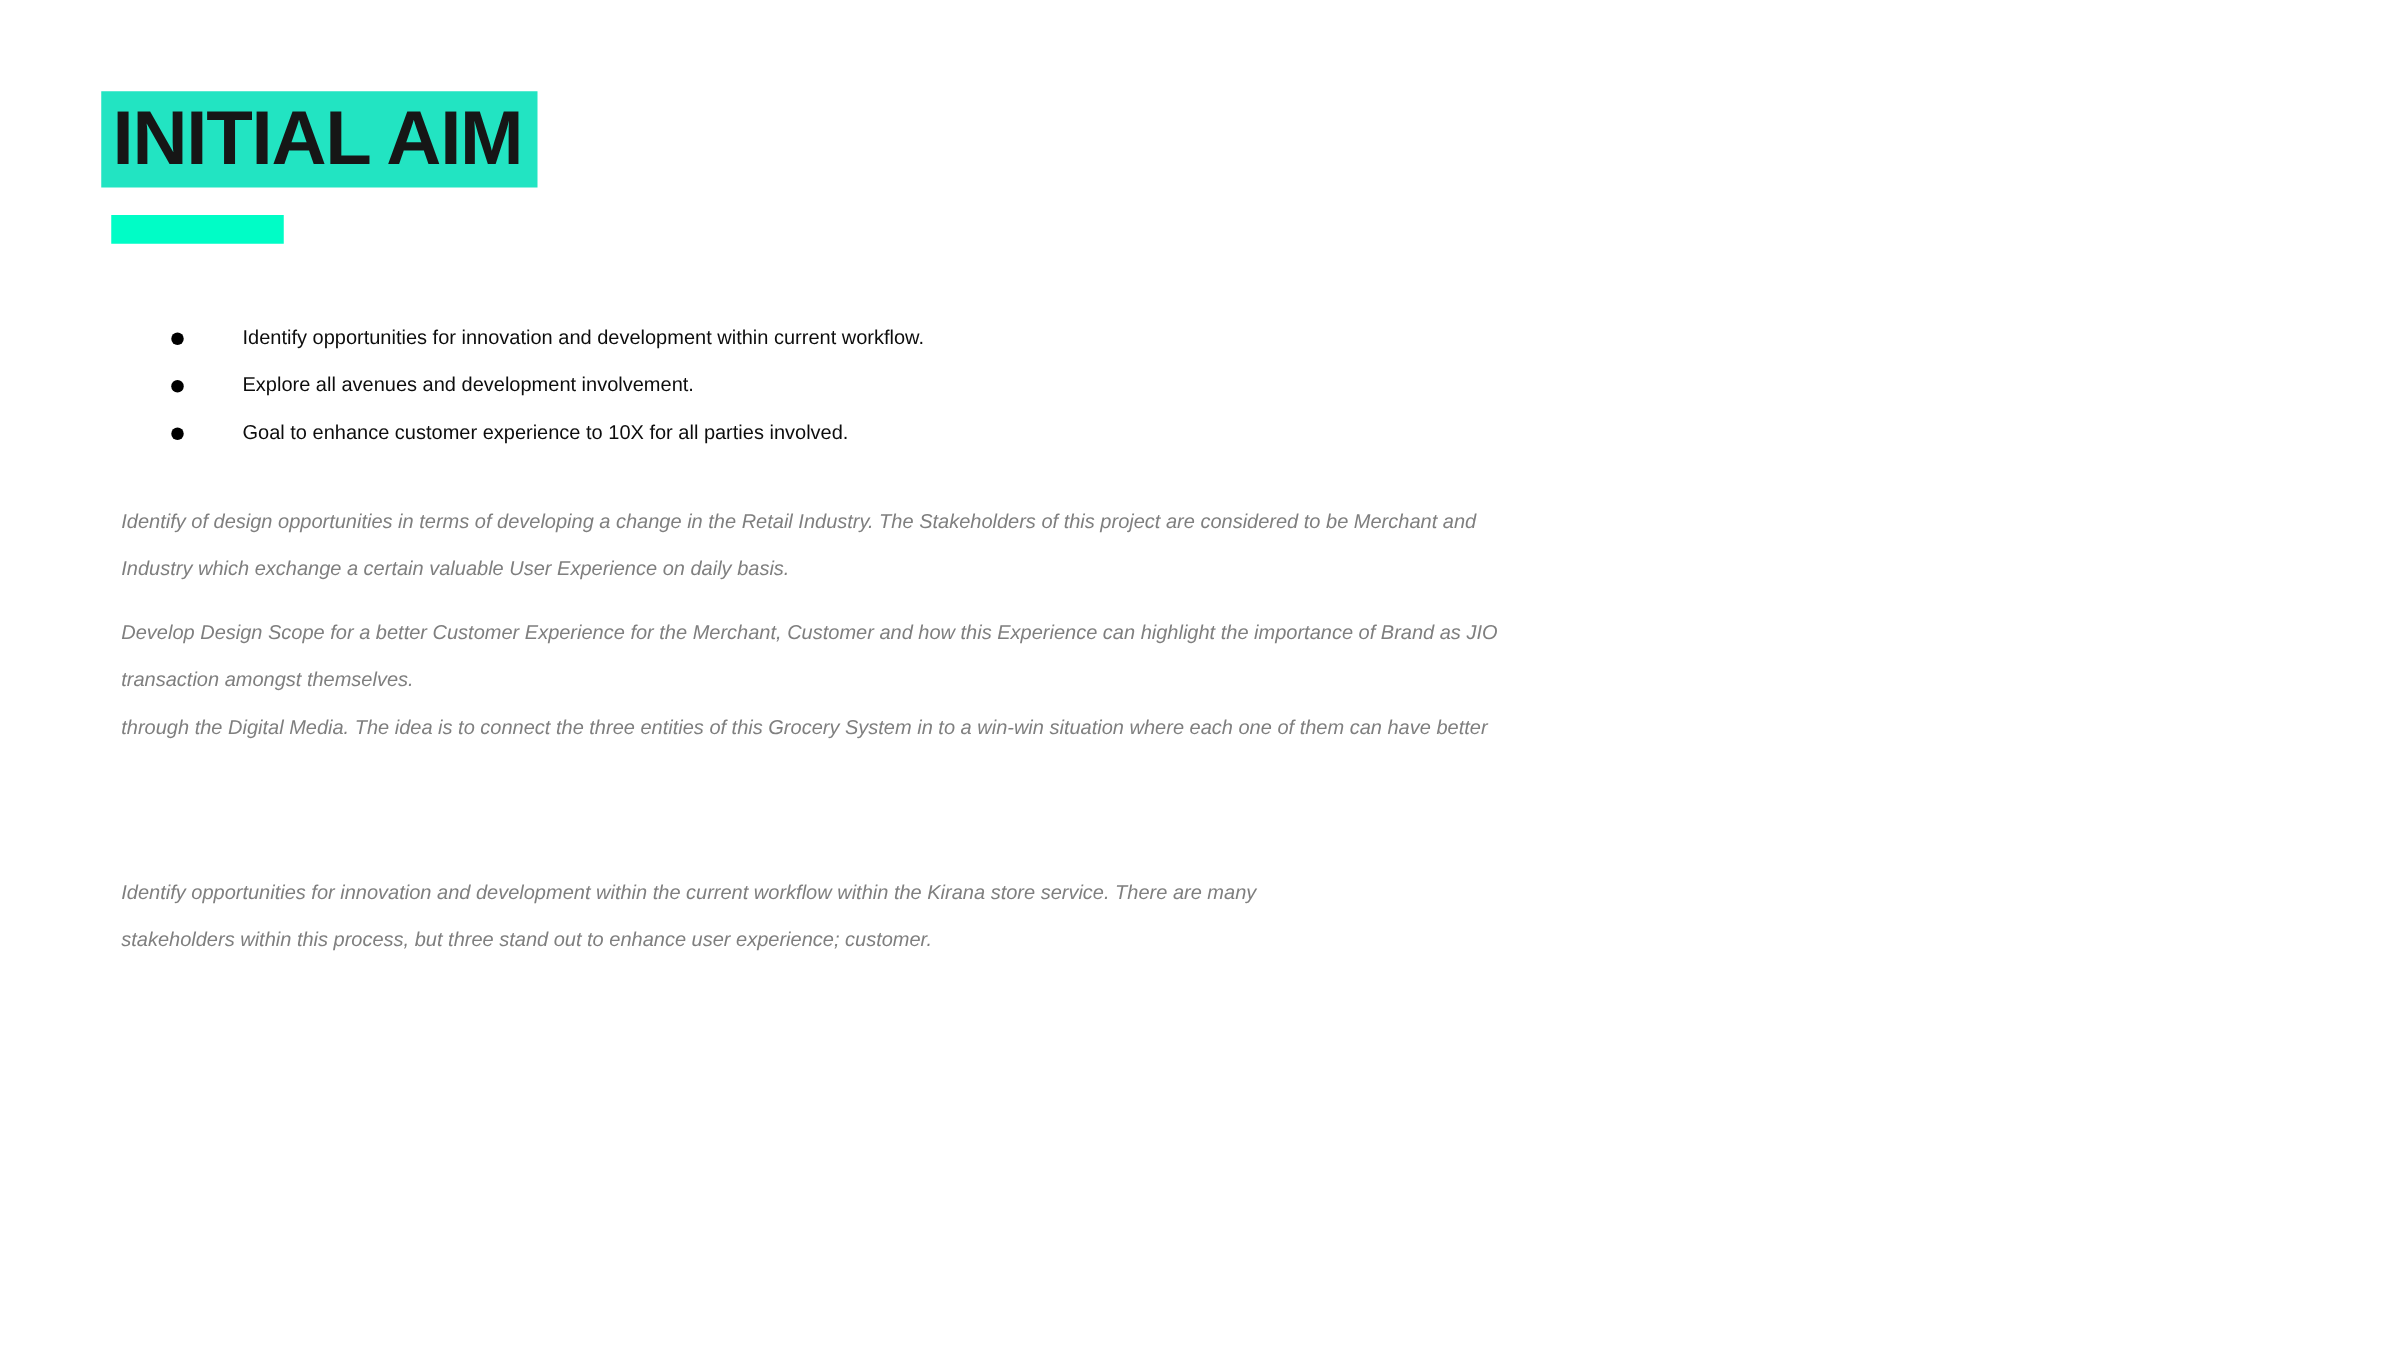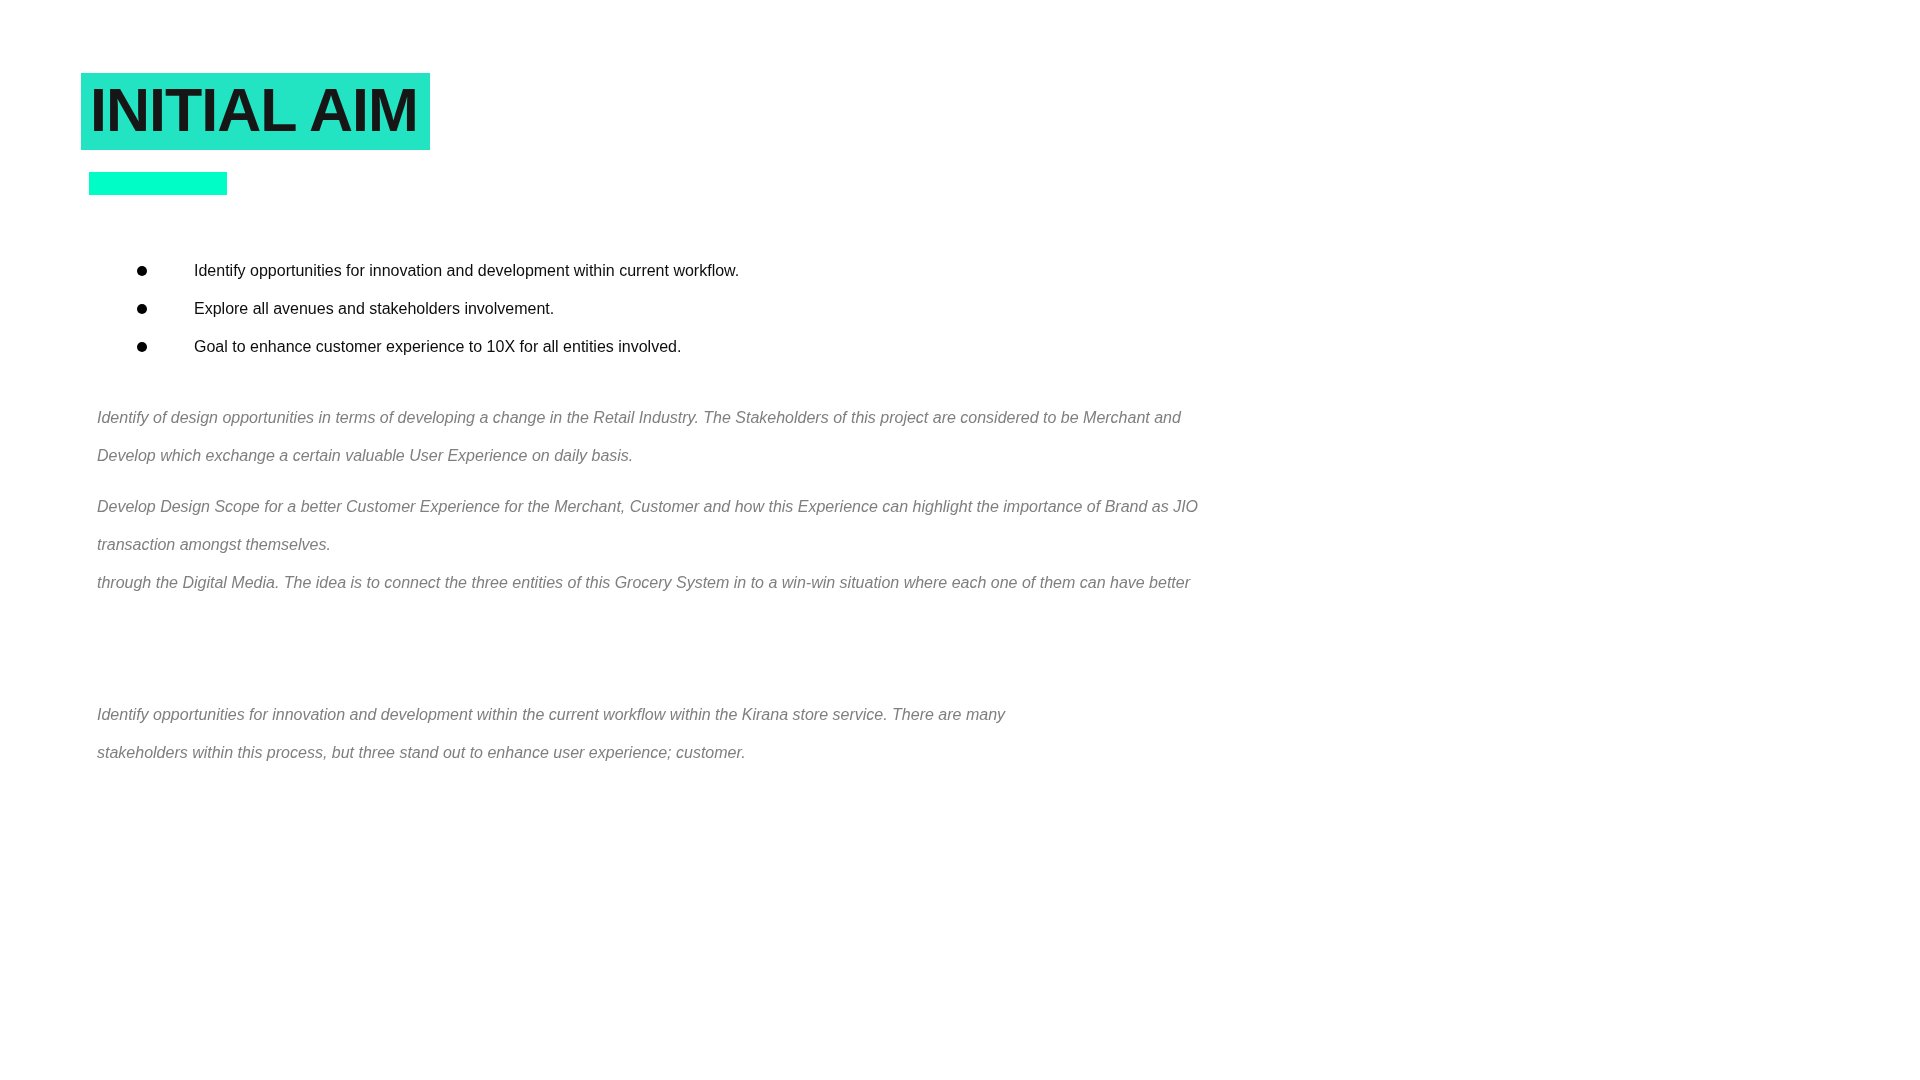--- a/index.html
+++ b/index.html
@@ -107,31 +107,31 @@
 
   <div class="accent-bar"></div>
 
   <div class="bullet-list">
     <div class="bullet-item">
       <span class="bullet-dot"></span>
       <span class="bullet-text">Identify opportunities for innovation and development within current workflow.</span>
     </div>
     <div class="bullet-item">
       <span class="bullet-dot"></span>
-      <span class="bullet-text">Explore all avenues and stakeholders involvement.</span>
+      <span class="bullet-text">Explore all avenues and development involvement.</span>
     </div>
     <div class="bullet-item">
       <span class="bullet-dot"></span>
-      <span class="bullet-text">Goal to enhance customer experience to 10X for all entities involved.</span>
+      <span class="bullet-text">Goal to enhance customer experience to 10X for all parties involved.</span>
     </div>
   </div>
 
   <div class="para para-1">
     <div class="line">Identify of design opportunities in terms of developing a change in the Retail Industry. The Stakeholders of this project are considered to be Merchant and</div>
-    <div class="line">Develop which exchange a certain valuable User Experience on daily basis.</div>
+    <div class="line">Industry which exchange a certain valuable User Experience on daily basis.</div>
   </div>
 
   <div class="para para-2">
     <div class="line">Develop Design Scope for a better Customer Experience for the Merchant, Customer and how this Experience can highlight the importance of Brand as JIO</div>
     <div class="line">transaction amongst themselves.</div>
     <div class="line">through the Digital Media. The idea is to connect the three entities of this Grocery System in to a win-win situation where each one of them can have better</div>
   </div>
 
   <div class="para para-3">
     <div class="line">Identify opportunities for innovation and development within the current workflow within the Kirana store service. There are many</div>

